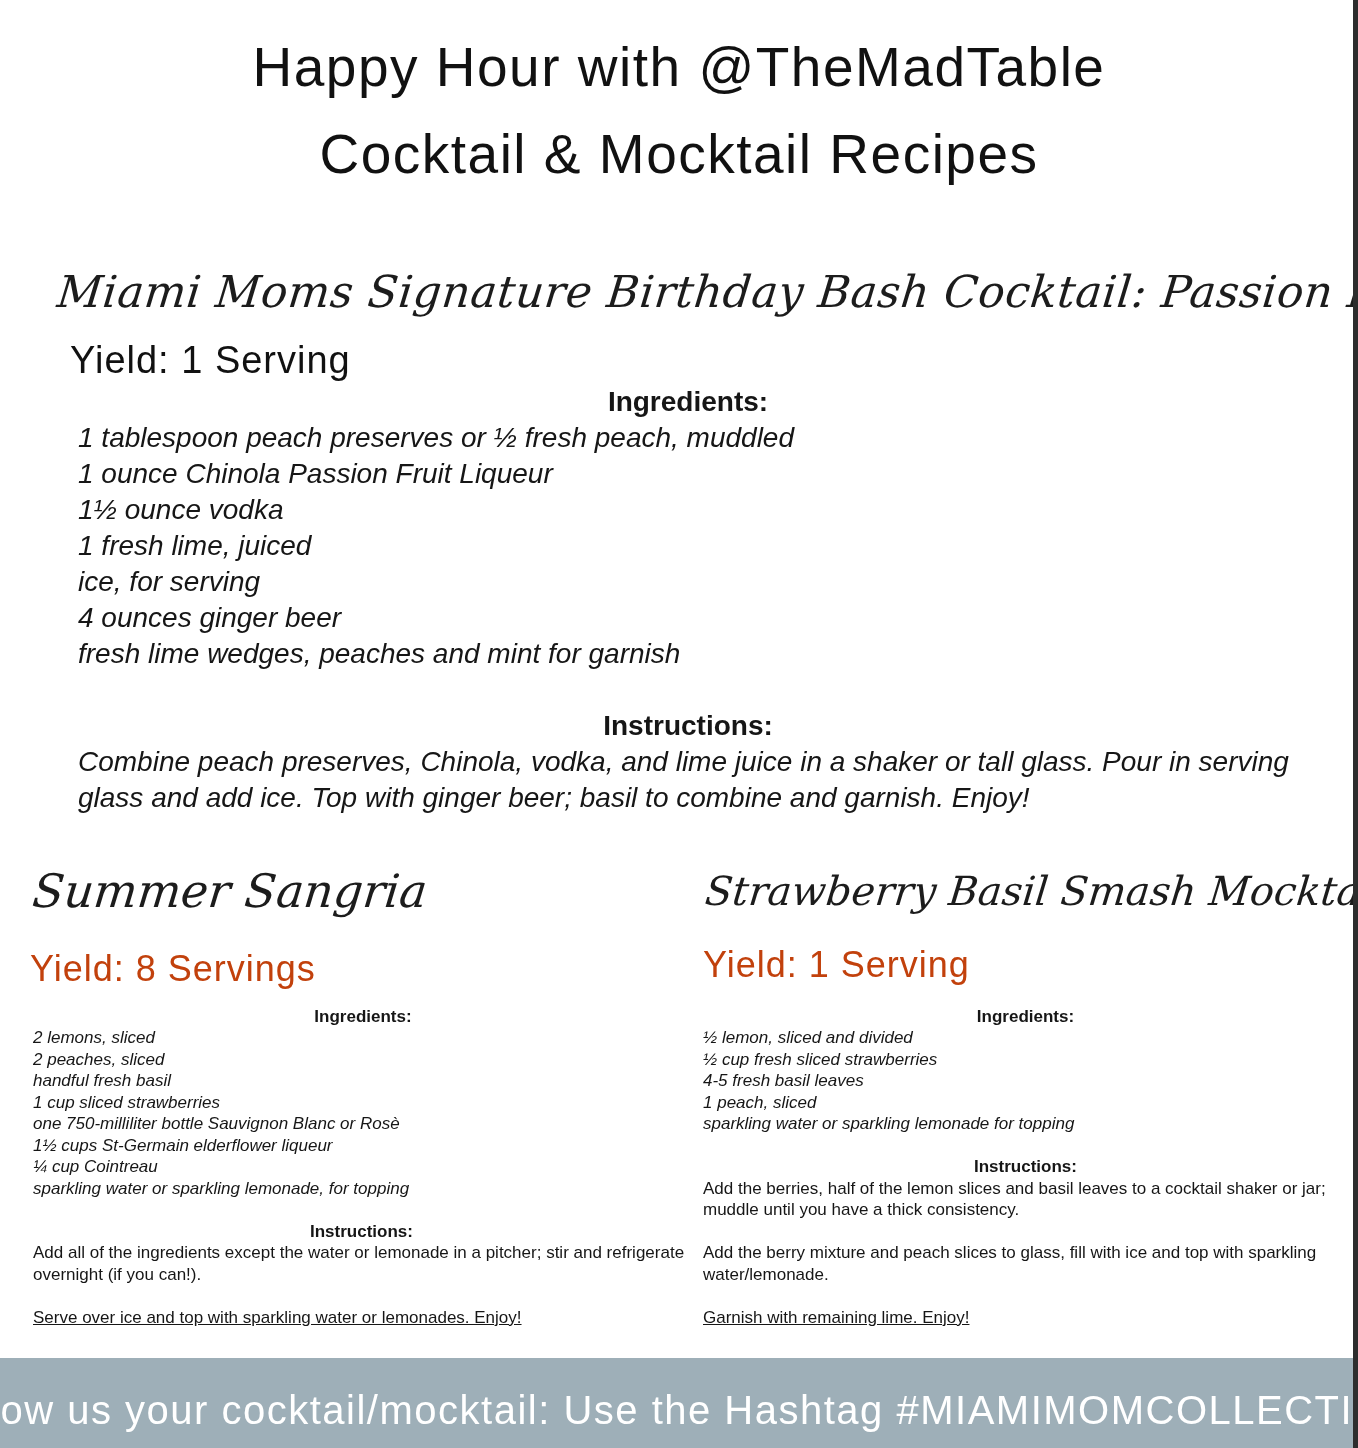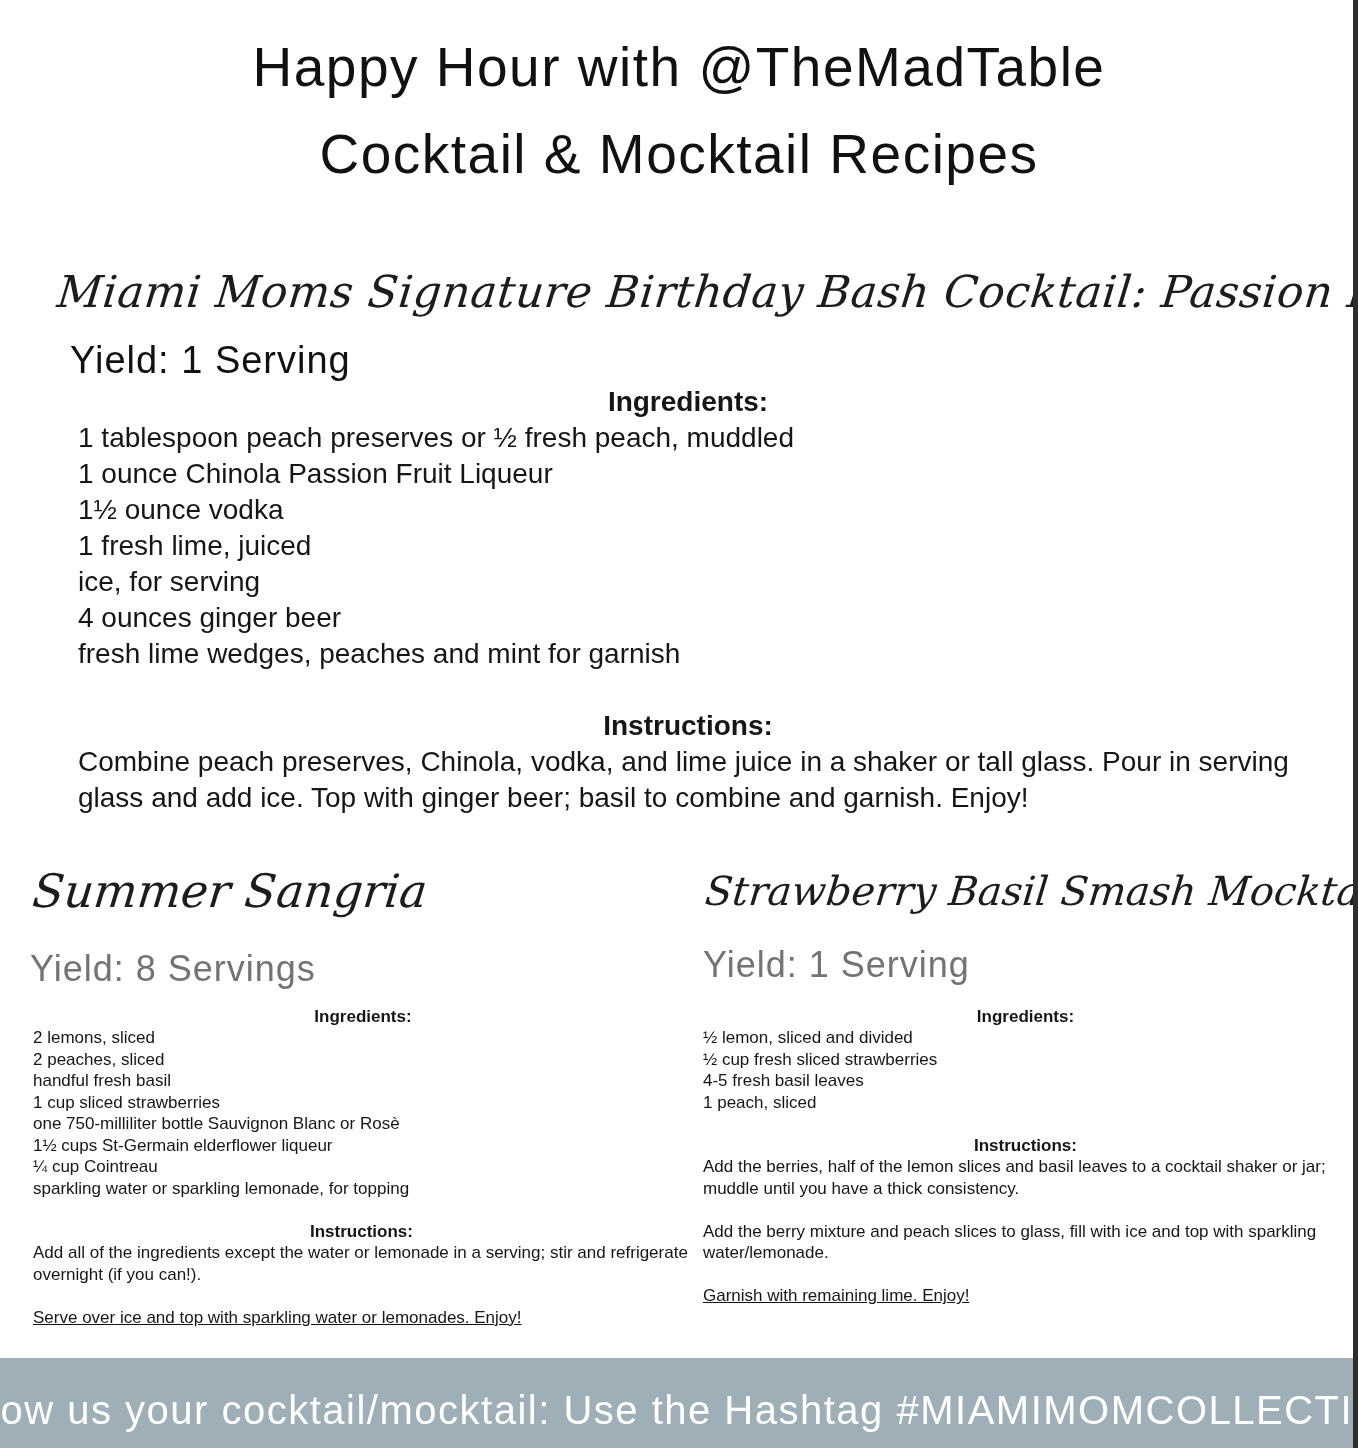--- a/index.html
+++ b/index.html
@@ -91,21 +91,21 @@
   }
   .script-col-right {
     font-size: 40px;
     margin: 24px 0 0 0;
   }
   .yield-col {
     font-size: 36px;
     font-weight: 300;
     letter-spacing: 1px;
     margin-top: 30px;
-    color: #737373;
+    color: #c2410c;
   }
   .col-body {
     margin-top: 16px;
     font-size: 17px;
     line-height: 21.5px;
   }
   .col-left .col-body { margin-left: 3px; }
   .col-right .col-body { margin-top: 20px; }
   .col-body .para {
     margin: 0 0 21.5px 0;
@@ -125,21 +125,21 @@
     align-items: center;
     justify-content: center;
   }
   .footer-text {
     font-size: 40px;
     font-weight: 300;
     letter-spacing: 1.5px;
     padding-top: 14px;
     white-space: nowrap;
   }
-  .line { display: block; }
+  .line { display: block; font-style: italic; }
 </style>
 </head>
 <body>
 
 <div class="right-edge"></div>
 
 <div class="header">
   <div>Happy Hour with @TheMadTable</div>
   <div>Cocktail &amp; Mocktail Recipes</div>
 </div>
@@ -178,37 +178,38 @@
           <span class="line">handful fresh basil</span>
           <span class="line">1 cup sliced strawberries</span>
           <span class="line">one 750-milliliter bottle Sauvignon Blanc or Rosè</span>
           <span class="line">1½ cups St-Germain elderflower liqueur</span>
           <span class="line">¼ cup Cointreau</span>
           <span class="line">sparkling water or sparkling lemonade, for topping</span>
         </div>
       <div class="col-instructions">
         <div class="bold-label">Instructions:</div>
         <div>
-            <p class="para">Add all of the ingredients except the water or lemonade in a serving; stir and refrigerate overnight (if you can!).</p>
+            <p class="para">Add all of the ingredients except the water or lemonade in a pitcher; stir and refrigerate overnight (if you can!).</p>
             <p class="para">Serve over ice and top with sparkling water or lemonades. Enjoy!</p>
           </div>
       </div>
     </div>
   </div>
 
   <div class="col-right">
     <div class="script script-col-right">Strawberry Basil Smash Mocktail</div>
     <div class="yield-col">Yield: 1 Serving</div>
     <div class="col-body">
       <div class="bold-label">Ingredients:</div>
       <div>
           <span class="line">½ lemon, sliced and divided</span>
           <span class="line">½ cup fresh sliced strawberries</span>
           <span class="line">4-5 fresh basil leaves</span>
           <span class="line">1 peach, sliced</span>
+          <span class="line">sparkling water or sparkling lemonade for topping</span>
         </div>
       <div class="col-instructions">
         <div class="bold-label">Instructions:</div>
         <div>
             <p class="para">Add the berries, half of the lemon slices and basil leaves to a cocktail shaker or jar; muddle until you have a thick consistency.</p>
             <p class="para">Add the berry mixture and peach slices to glass, fill with ice and top with sparkling water/lemonade.</p>
             <p class="para">Garnish with remaining lime. Enjoy!</p>
           </div>
       </div>
     </div>

